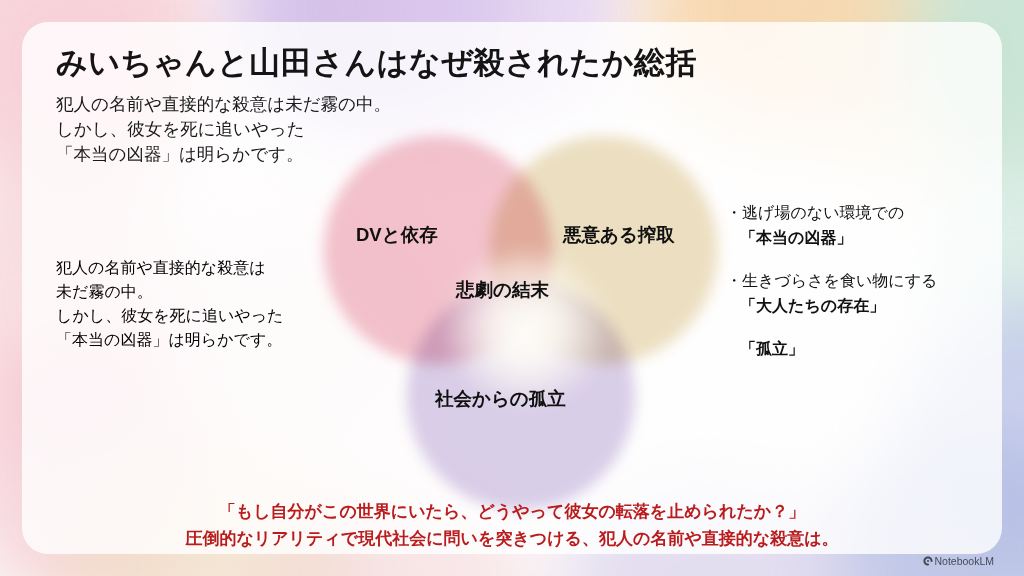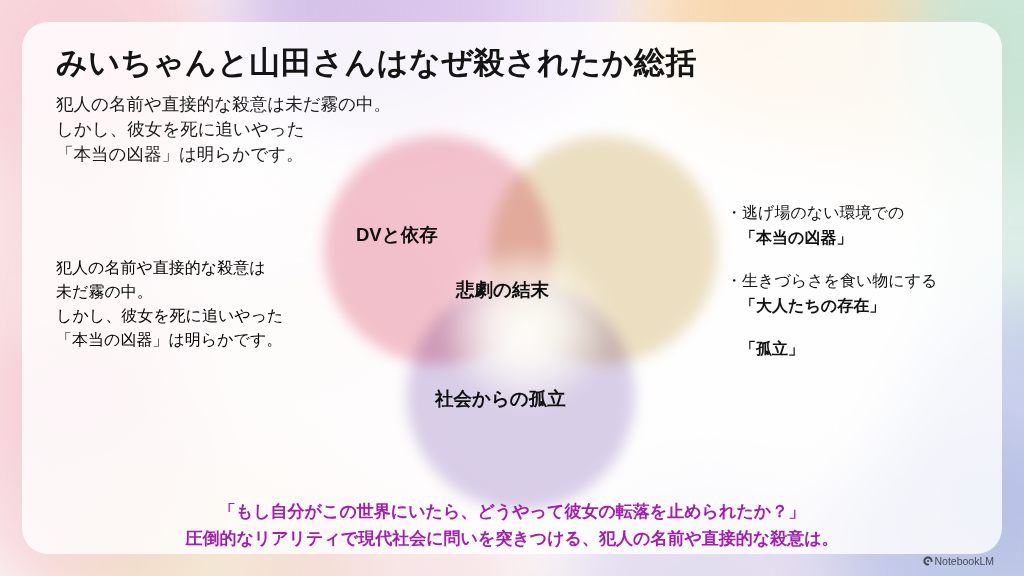--- a/index.html
+++ b/index.html
@@ -150,21 +150,21 @@
   
   .caption {
     position: absolute;
     left: 0;
     right: 0;
     bottom: 24px;
     text-align: center;
     font-size: 17px;
     font-weight: 700;
     line-height: 27px;
-    color: #a21caf;
+    color: #b91c1c;
   }
 
   
   .watermark {
     position: absolute;
     right: 30px;
     bottom: 9px;
     display: flex;
     align-items: center;
     gap: 0;
@@ -212,20 +212,21 @@
 しかし、彼女を死に追いやった
 「本当の凶器」は明らかです。</div>
 
     <div class="venn">
       <div class="venn-circle venn-c1" id="vc0" style="background: rgb(243, 195, 205);"></div>
       <div class="venn-circle venn-c2" id="vc1" style="background: rgb(236, 224, 194);"></div>
       <div class="venn-circle venn-c3" id="vc2" style="background: rgb(217, 207, 233);"></div>
       <div class="venn-glow"></div>
 
       <div class="venn-label lbl-0">DVと依存</div>
+      <div class="venn-label lbl-1">悪意ある搾取</div>
       <div class="venn-label lbl-2">悲劇の結末</div>
       <div class="venn-label lbl-3">社会からの孤立</div>
     </div>
 
     <div class="bullets">
       <div class="bullet">
         <div class="b-line1"><span>・</span><span>逃げ場のない環境での</span></div>
         <div class="b-line2">「本当の凶器」</div>
       </div>
       <div class="bullet">

